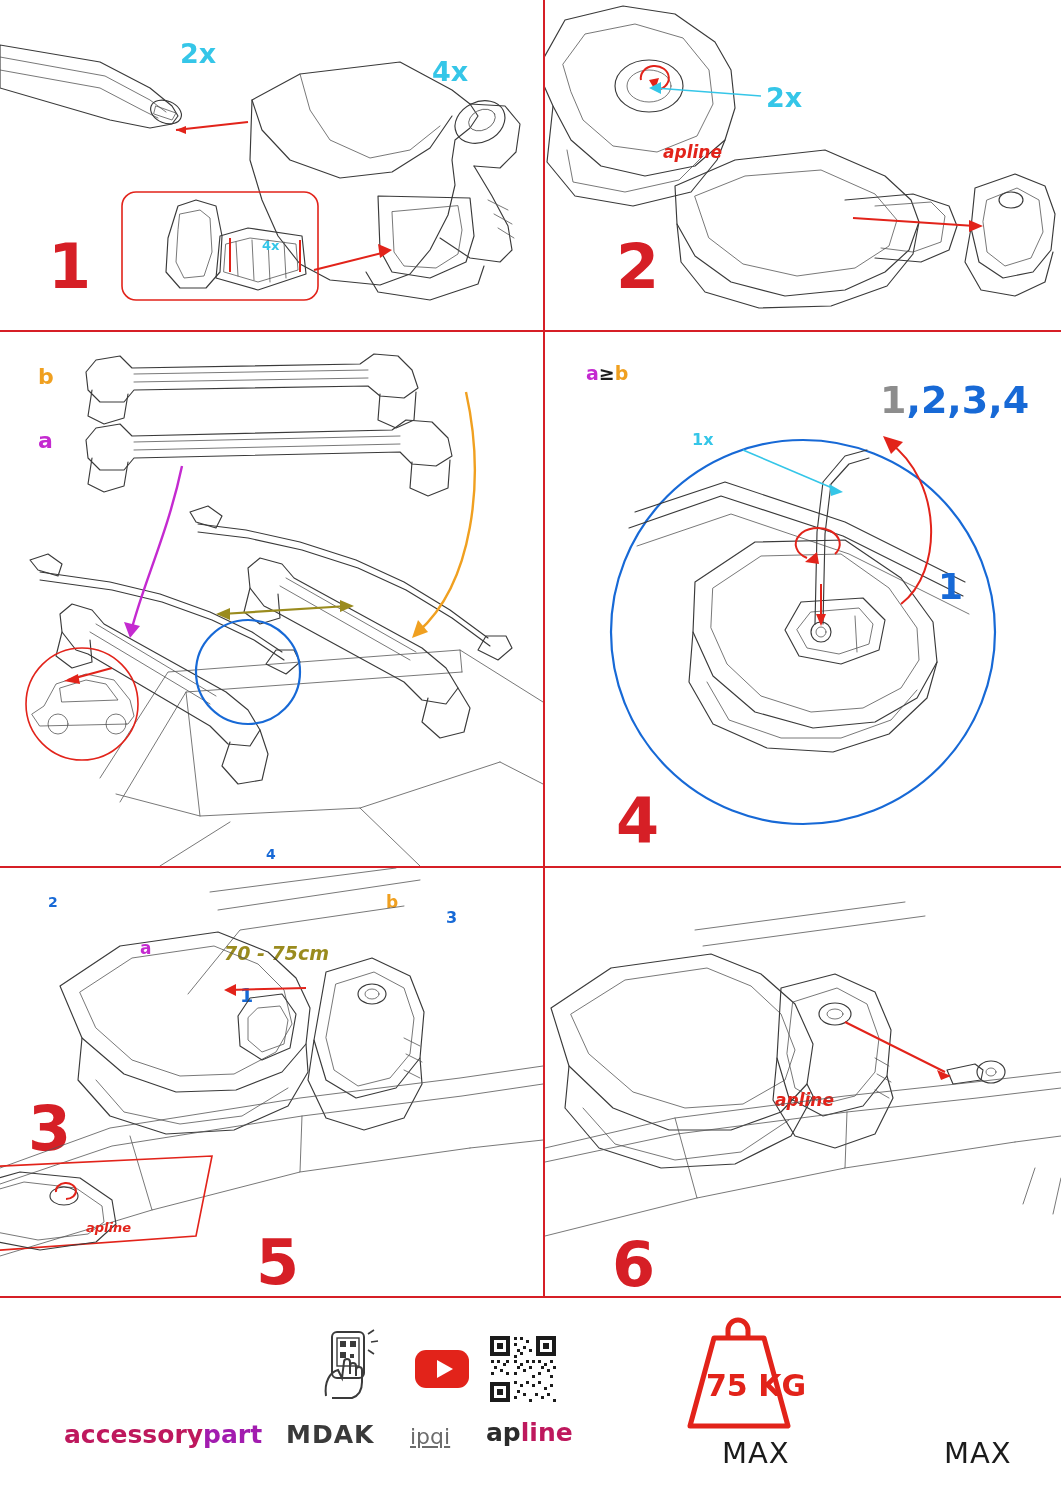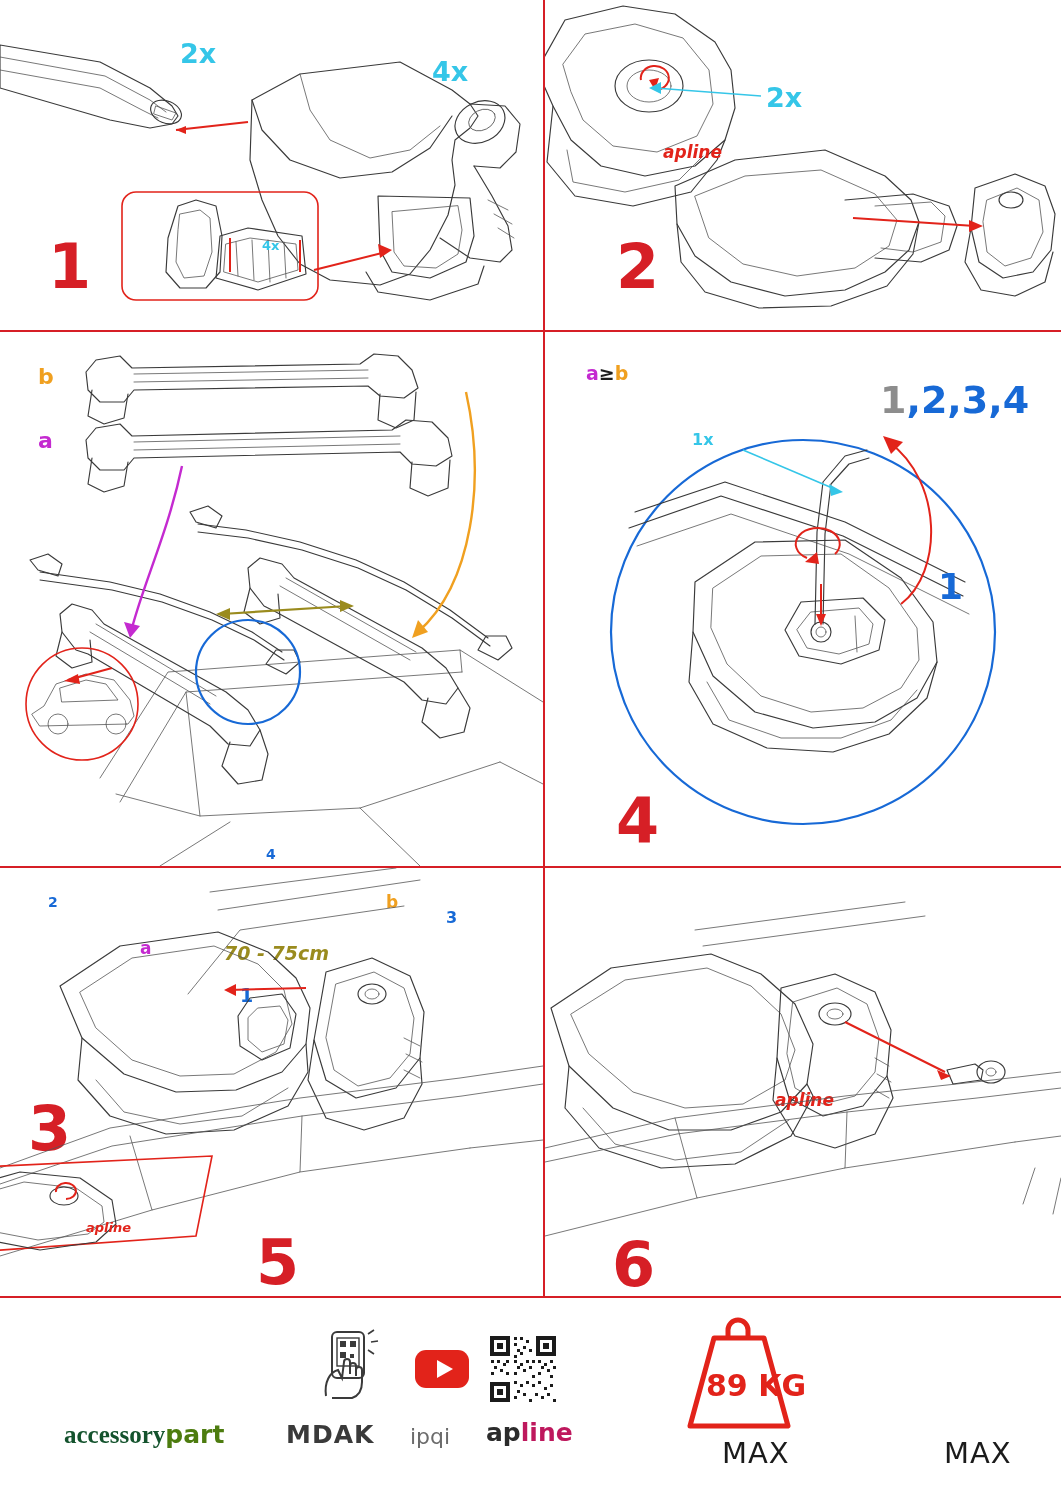--- a/index.html
+++ b/index.html
@@ -412,24 +412,24 @@
         <path class="ln-thin" d="M470,274 L516,268"></path>
         <path class="ln-thin" d="M478,336 L490,300"></path>
         <path class="ln-thin" d="M508,346 L516,310"></path>
       </g>
     </svg>
   </div>
   <div class="step-num" style="left:612px; top:1234px;">6</div>
 
 
   <div class="brand" style="left:64px; top:1420px;">
-    <span style="color:#14532d;font-family:Liberation Serif, serif;">accessory</span><span style="color:#4d7c0f;">part</span>
+    <span style="color:#be185d;">accessory</span><span style="color:#a21caf;">part</span>
   </div>
   <div class="brand" style="left:286px; top:1420px; color:#3a3a3a; letter-spacing:1px;">MDAK</div>
-  <div class="brand-sub" style="left:410px; top:1424px;">ipqi</div>
+  <div class="brand-sub" style="left:410px; top:1424px;text-decoration:underline;">ipqi</div>
   <div class="brand" style="left:486px; top:1418px;">
     <span style="color:#2b2b2b;">ap</span><span style="color:#be185d;">line</span>
   </div>
 
   <div class="panel" style="left:316px; top:1328px; width:80px; height:72px;">
     <svg width="80" height="72" viewBox="0 0 80 72">
       <rect x="16" y="4" width="32" height="46" rx="5" fill="none" stroke="#3a3a3a" stroke-width="2"></rect>
       <rect x="21" y="10" width="22" height="28" fill="none" stroke="#3a3a3a" stroke-width="1.4"></rect>
       <rect x="24" y="13" width="6" height="6" fill="#3a3a3a"></rect>
       <rect x="34" y="13" width="6" height="6" fill="#3a3a3a"></rect>
@@ -515,21 +515,21 @@
     </svg>
   </div>
 
   <div class="panel" style="left:676px; top:1314px; width:132px; height:120px;">
     <svg width="132" height="120" viewBox="0 0 132 120">
       <path d="M62,6 a10,10 0 0 1 10,10 v6" fill="none" stroke="#e2231a" stroke-width="5"></path>
       <path d="M62,6 a10,10 0 0 0 -10,10 v6" fill="none" stroke="#e2231a" stroke-width="5"></path>
       <path d="M38,24 L88,24 L112,112 L14,112 Z" fill="none" stroke="#e2231a" stroke-width="5" stroke-linejoin="round"></path>
     </svg>
   </div>
-  <div class="kg" style="left:706px; top:1368px;">89 KG</div>
+  <div class="kg" style="left:706px; top:1368px;">75 KG</div>
   <div class="maxtext" style="left:722px; top:1436px;">MAX</div>
 
   <div class="maxtext" style="left:944px; top:1436px;">MAX</div>
 
   <div class="label" style="left:566px; top:362px; font-size:19px;margin-left:20px;">
     <span style="color:#c42ad0;">a</span><span style="color:#1b1b1b;">≥</span><span style="color:#f0a020;">b</span>
   </div>
 
 </div>
 

